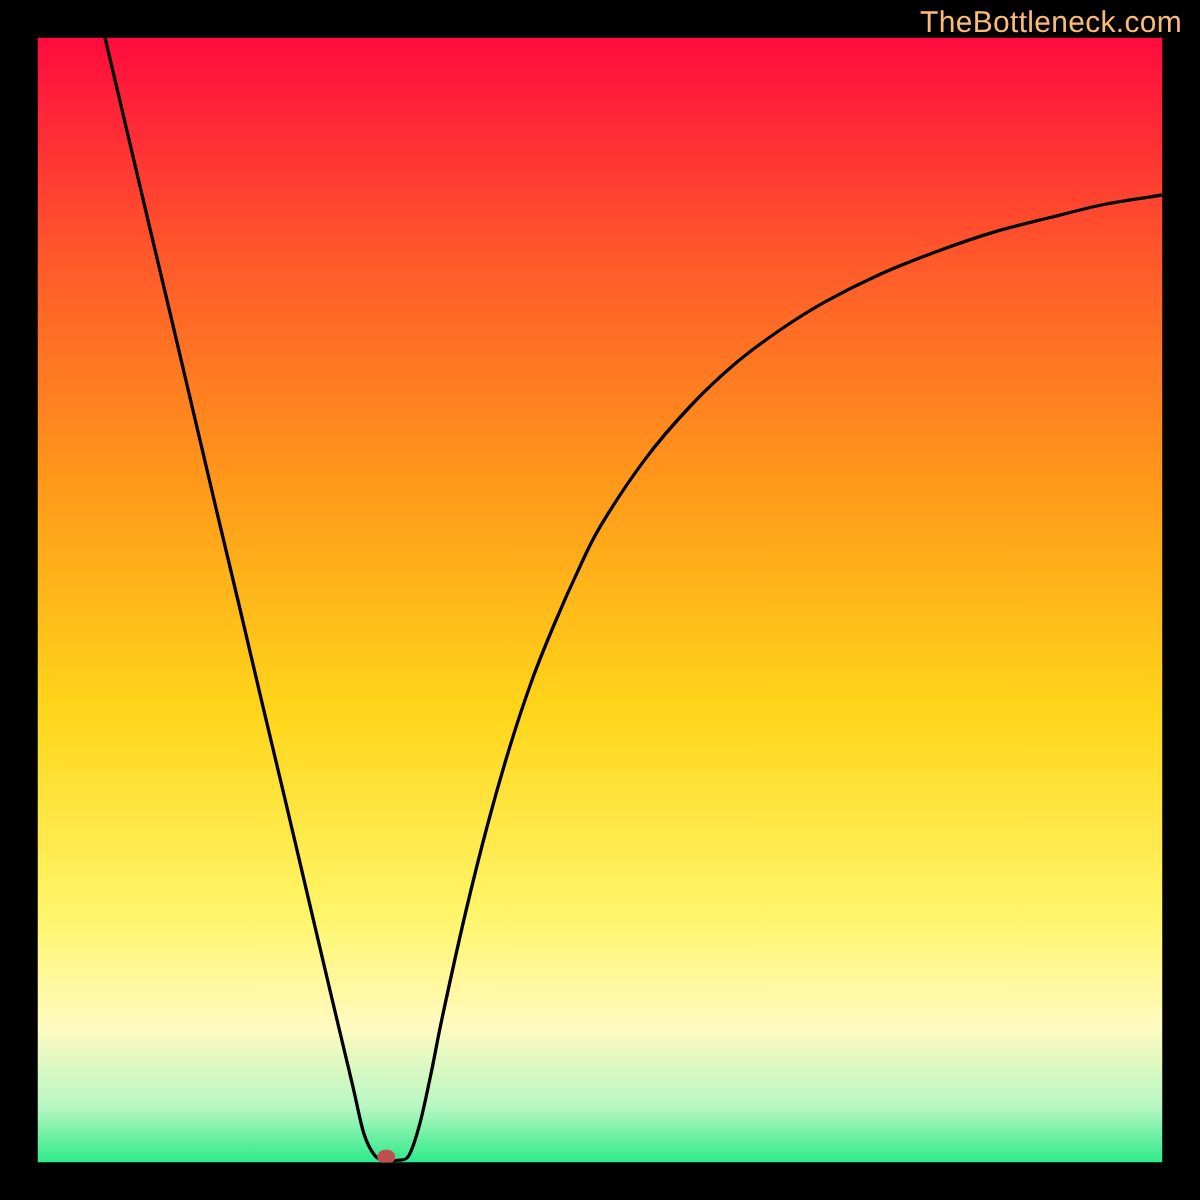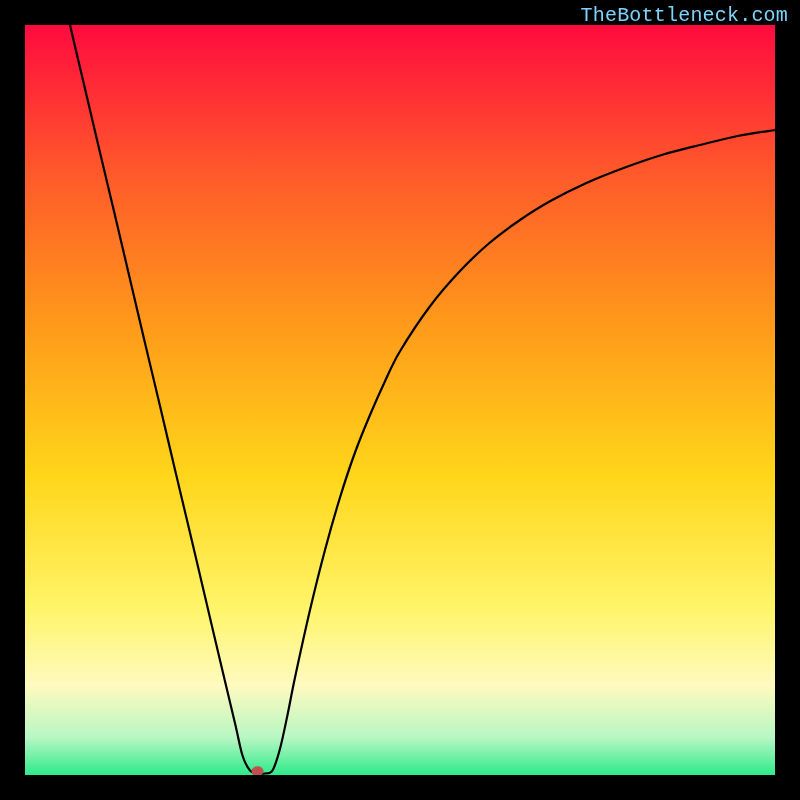--- a/index.html
+++ b/index.html
@@ -8,26 +8,25 @@
     width: 800px;
     height: 800px;
     background: #000;
     overflow: hidden;
     font-family: Arial, Helvetica, sans-serif;
   }
   .watermark {
     position: absolute;
     top: 4px;
     right: 12px;
-    color: #7dd3fc;
+    color: #fdba74;
     font-size: 20px;
     font-weight: 500;
     letter-spacing: 0.2px;
     z-index: 10;
-    font-family: Liberation Mono, monospace;
   }
   .chart-frame {
     position: absolute;
     top: 25px;
     left: 25px;
     width: 750px;
     height: 750px;
     background: #000;
   }
   .plot-area {

